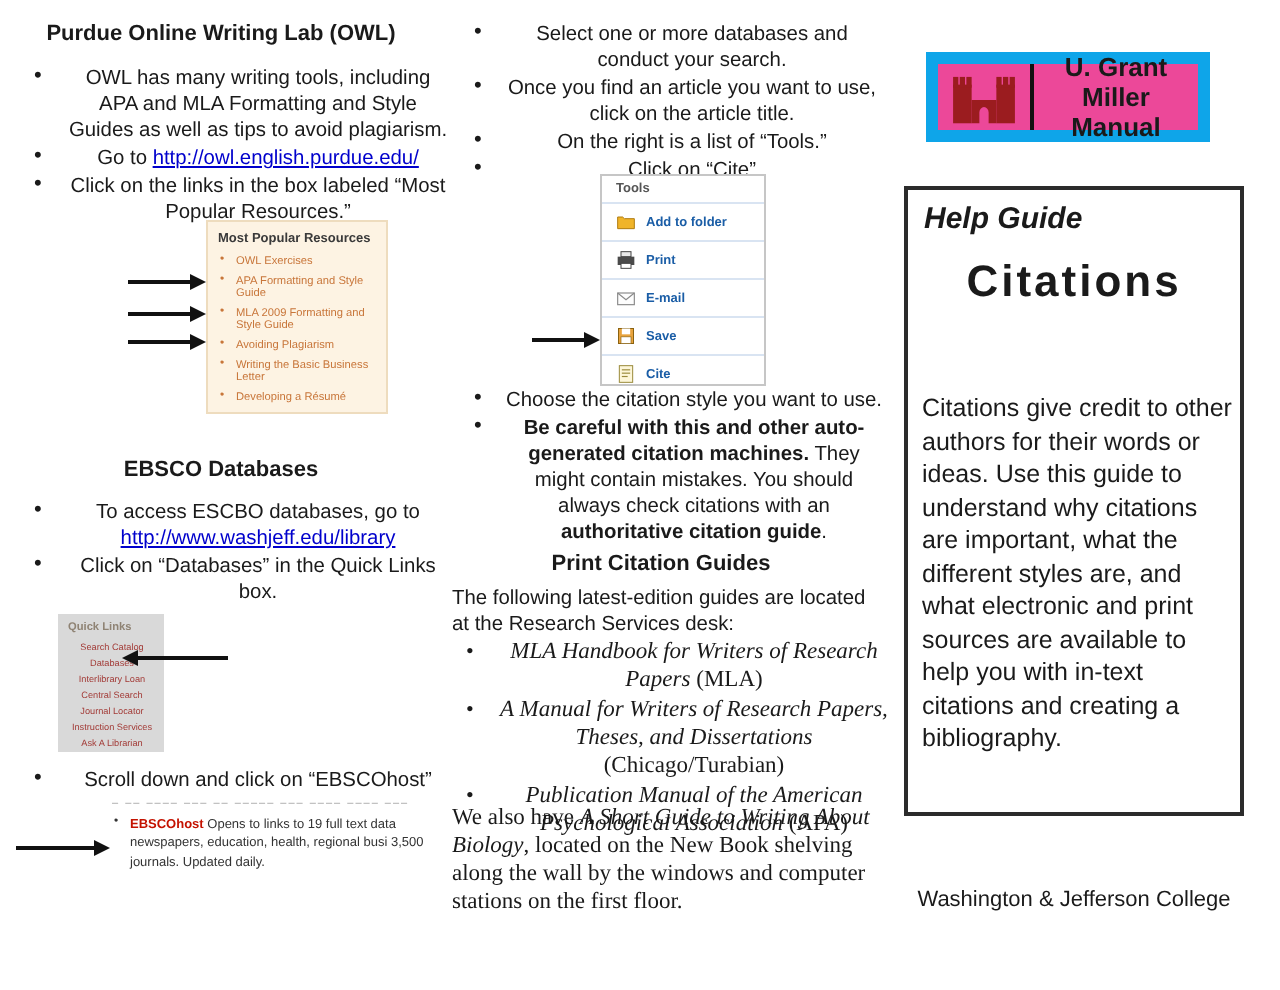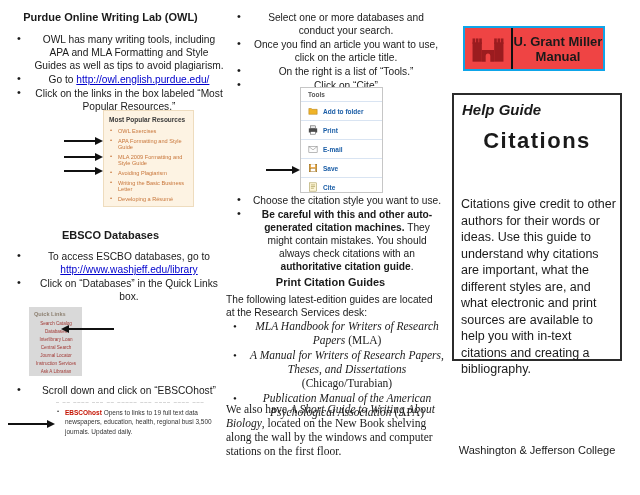--- a/index.html
+++ b/index.html
@@ -38,21 +38,21 @@
   
   .tools-box{background:#ffffff;border:1px solid #c6c6c6;box-sizing:border-box;}
   .tools-title{font-size:6.5px;font-weight:bold;color:#555;padding:3px 0 3px 7px;}
   .tool-row{display:flex;align-items:center;gap:5px;height:18px;border-top:1px solid #d9e4f2;padding-left:7px;}
   .tool-label{font-size:6.5px;font-weight:bold;color:#1a5da6;}
   .tool-ic{width:10px;height:10px;flex:0 0 auto;}
   
   .serif{font-family:"Liberation Serif", serif;font-size:11.5px;line-height:14px;}
   .serif .li::before{top:0;}
   
-  .logo-box{border:2px solid #0ea5e9;display:flex;box-sizing:border-box;background:#ef4444;}
+  .logo-box{border:6px solid #0ea5e9;display:flex;box-sizing:border-box;background:#ec4899;}
   .logo-cell{width:46px;border-right:2px solid #111;display:flex;align-items:center;justify-content:center;}
   .logo-name{flex:1;display:flex;align-items:center;justify-content:center;font-weight:bold;font-size:13px;line-height:15px;text-align:center;}
   .help-box{border:2px solid #2b2b2b;box-sizing:border-box;background:#fff;}
   .help-guide{font-size:15px;font-weight:bold;font-style:italic;}
   .citations-h{font-size:22px;font-weight:bold;letter-spacing:1.5px;}
   .help-para{font-size:12.5px;line-height:16.5px;}
   .college{font-size:11px;font-weight:normal;}
 </style>
 </head>
 <body>
@@ -211,19 +211,19 @@
     </svg>
   </div>
   <div class="logo-name">
     <div>
       <div>U. Grant Miller</div>
       <div>Manual</div>
     </div>
   </div>
 </div>
 
-<div class="abs help-box" style="left:452px;top:93px;width:170px;height:268px;">
+<div class="abs help-box" style="left:452px;top:93px;width:170px;height:315px;">
   <div class="help-guide abs" style="left:8px;top:6px;">Help Guide</div>
   <div class="citations-h abs c" style="left:0;top:33px;width:100%;">Citations</div>
   <div class="help-para abs" style="left:7px;top:101px;width:156px;">Citations give credit to other authors for their words or ideas. Use this guide to understand why citations are important, what the different styles are, and what electronic and print sources are available to help you with in-text citations and creating a bibliography.</div>
 </div>
 
 <div class="abs college c" style="left:452px;top:444px;width:170px;">Washington &amp; Jefferson College</div>
 
 </body></html>

